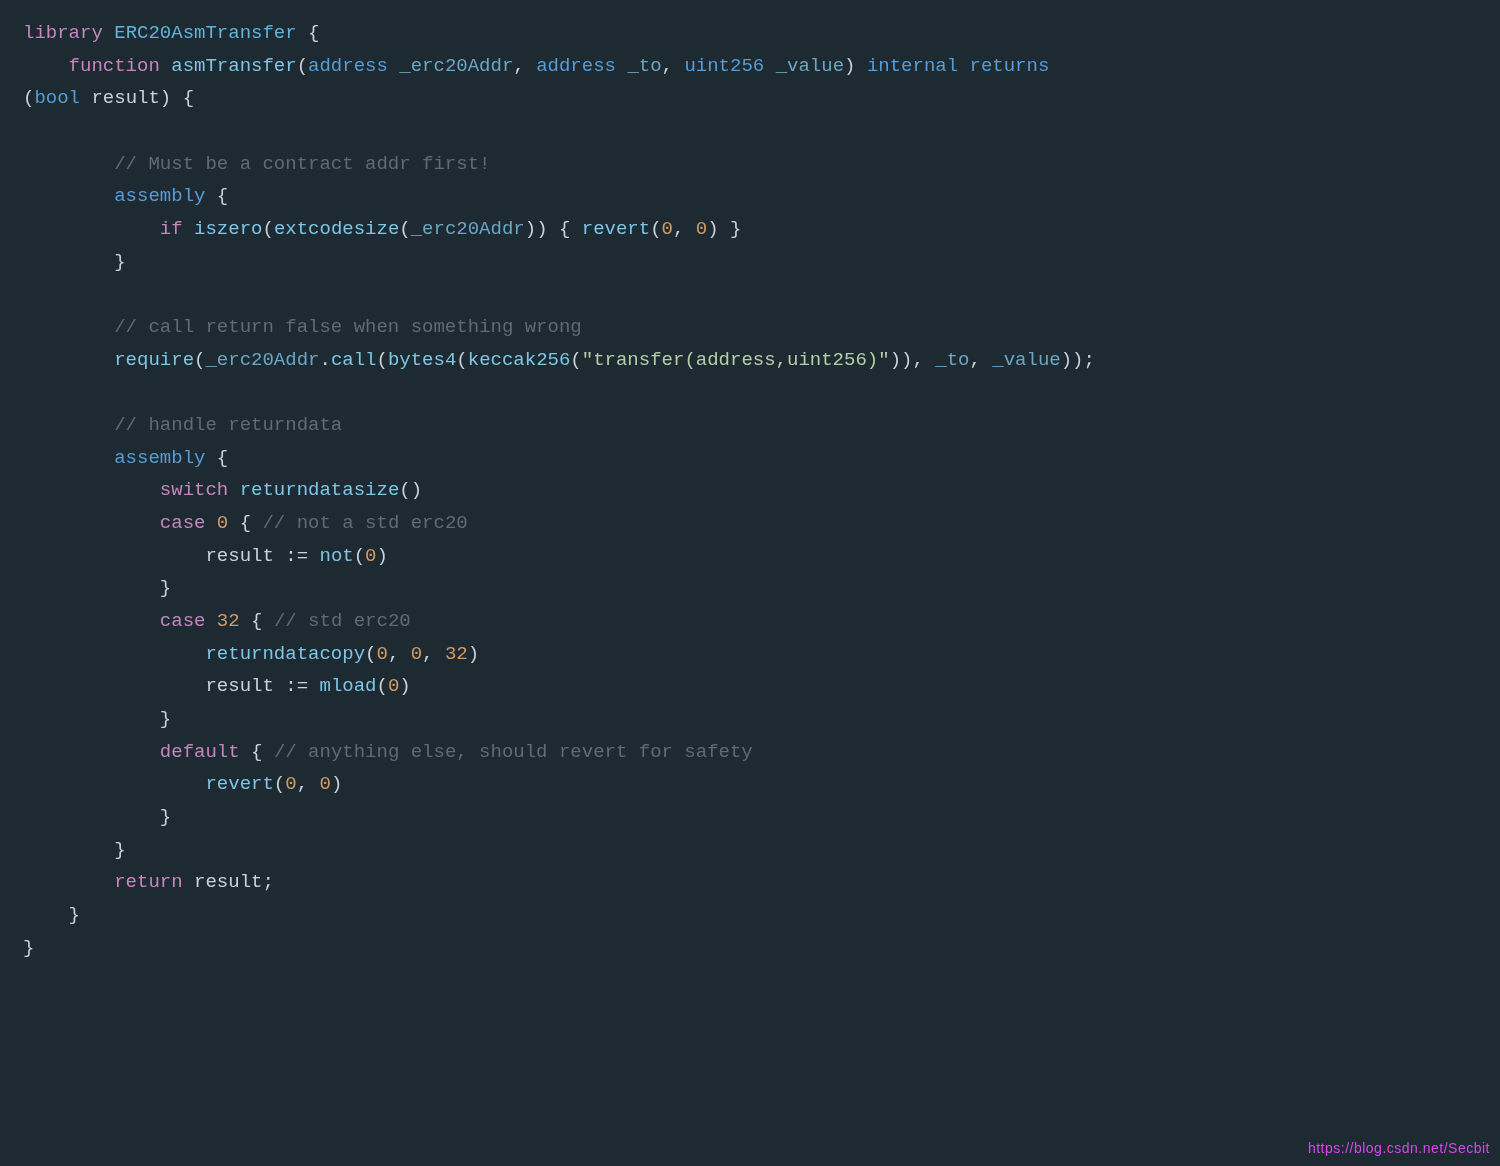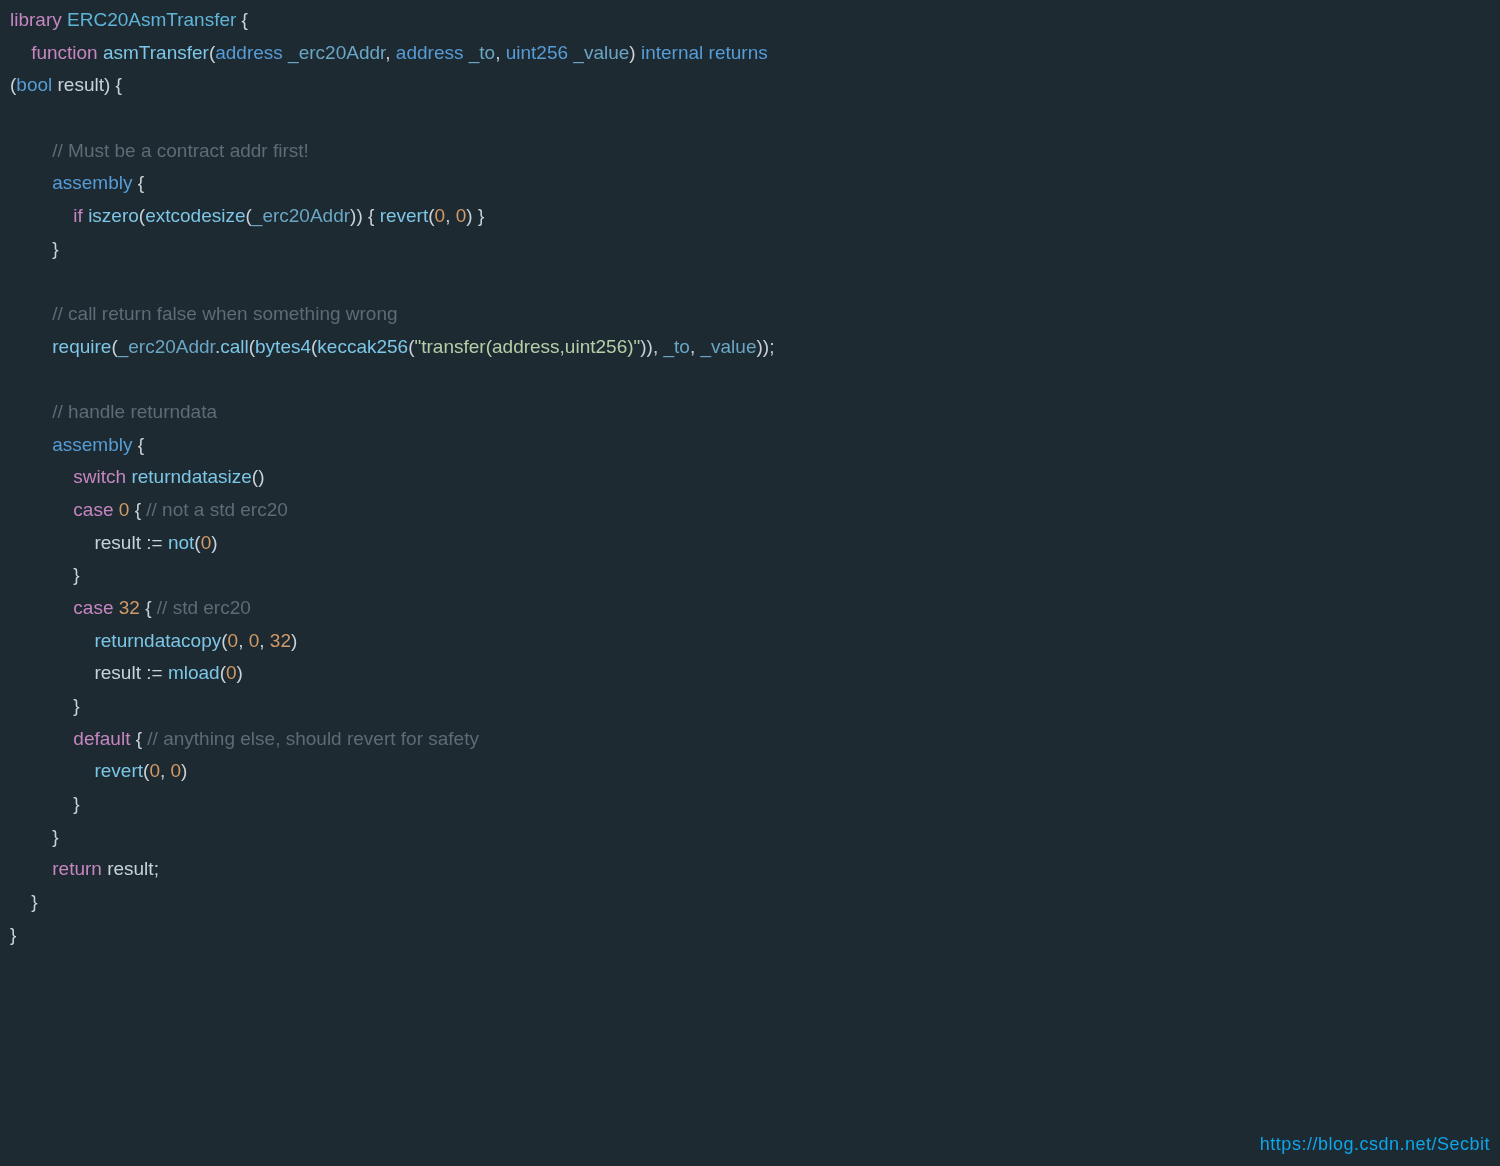--- a/index.html
+++ b/index.html
@@ -10,43 +10,43 @@
     font-size: 19px;
     line-height: 1.72;
     color: #c9d1d9;
     width: 1500px;
     height: 1166px;
     box-sizing: border-box;
     position: relative;
     overflow: hidden;
   }
   pre {
-    margin: 0;
+    margin: 13px;
     padding: 4px 4px 10px 10px;
-    font-family: Liberation Sans, sans-serif;
+    font-family: Liberation Mono, monospace;
     white-space: pre;
   }
   .kw   { color: #c586c0; }        
   .type { color: #569cd6; }        
   .name { color: #5fb4d8; }        
   .func { color: #7cc6e6; }        
   .param{ color: #6aa6c4; }        
   .num  { color: #d19a66; }        
   .str  { color: #b5cea8; }        
   .cmt  { color: #5f6b74; font-style: normal; } 
   .punc { color: #c9d1d9; }        
   .op   { color: #c9d1d9; }        
   .ret  { color: #c586c0; }        
   .bool { color: #569cd6; }
   .watermark {
     position: absolute;
     right: 10px;
     bottom: 6px;
-    font-size: 18px;
-    color: #0ea5e9;
+    font-size: 14px;
+    color: #d946ef;
     font-family: sans-serif;
     letter-spacing: 0.5px;
   }
 </style>
 </head>
 <body>
 
 <pre><span class="kw">library</span> <span class="name">ERC20AsmTransfer</span> <span class="punc">{</span>
     <span class="kw">function</span> <span class="func">asmTransfer</span><span class="punc">(</span><span class="type">address</span> <span class="param">_erc20Addr</span><span class="punc">,</span> <span class="type">address</span> <span class="param">_to</span><span class="punc">,</span> <span class="type">uint256</span> <span class="param">_value</span><span class="punc">)</span> <span class="type">internal</span> <span class="type">returns</span> 
 <span class="punc">(</span><span class="bool">bool</span> <span class="punc">result</span><span class="punc">)</span> <span class="punc">{</span>

